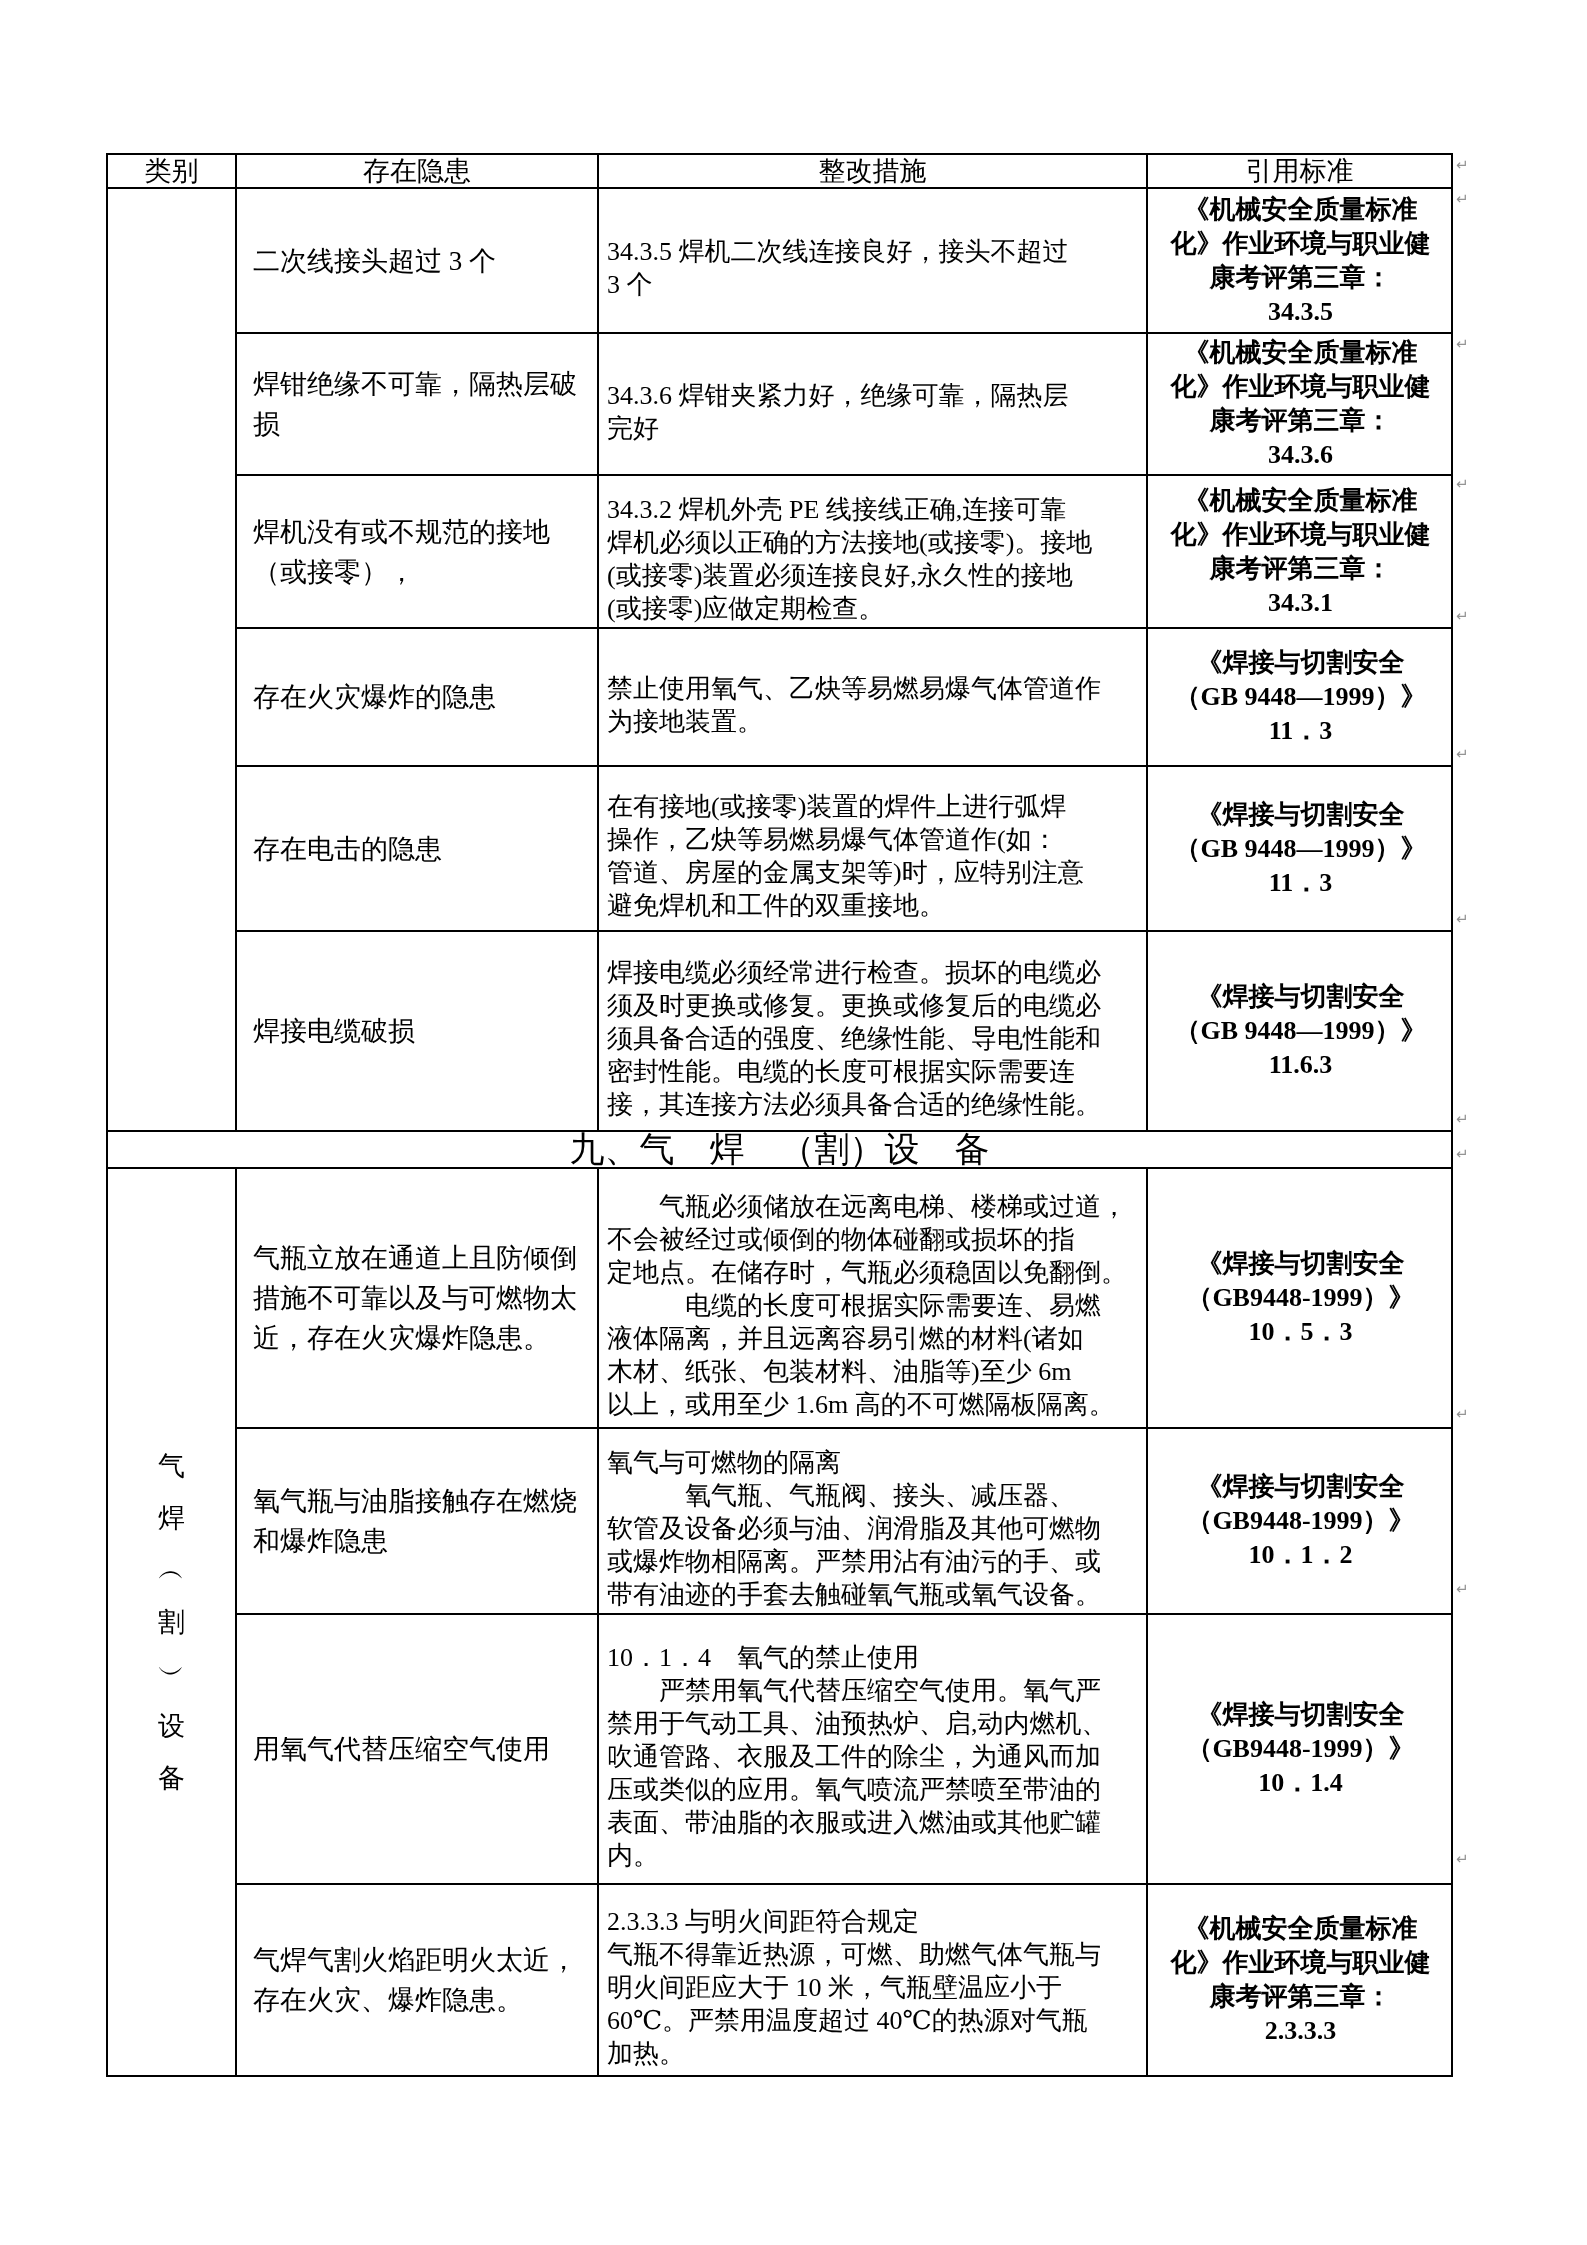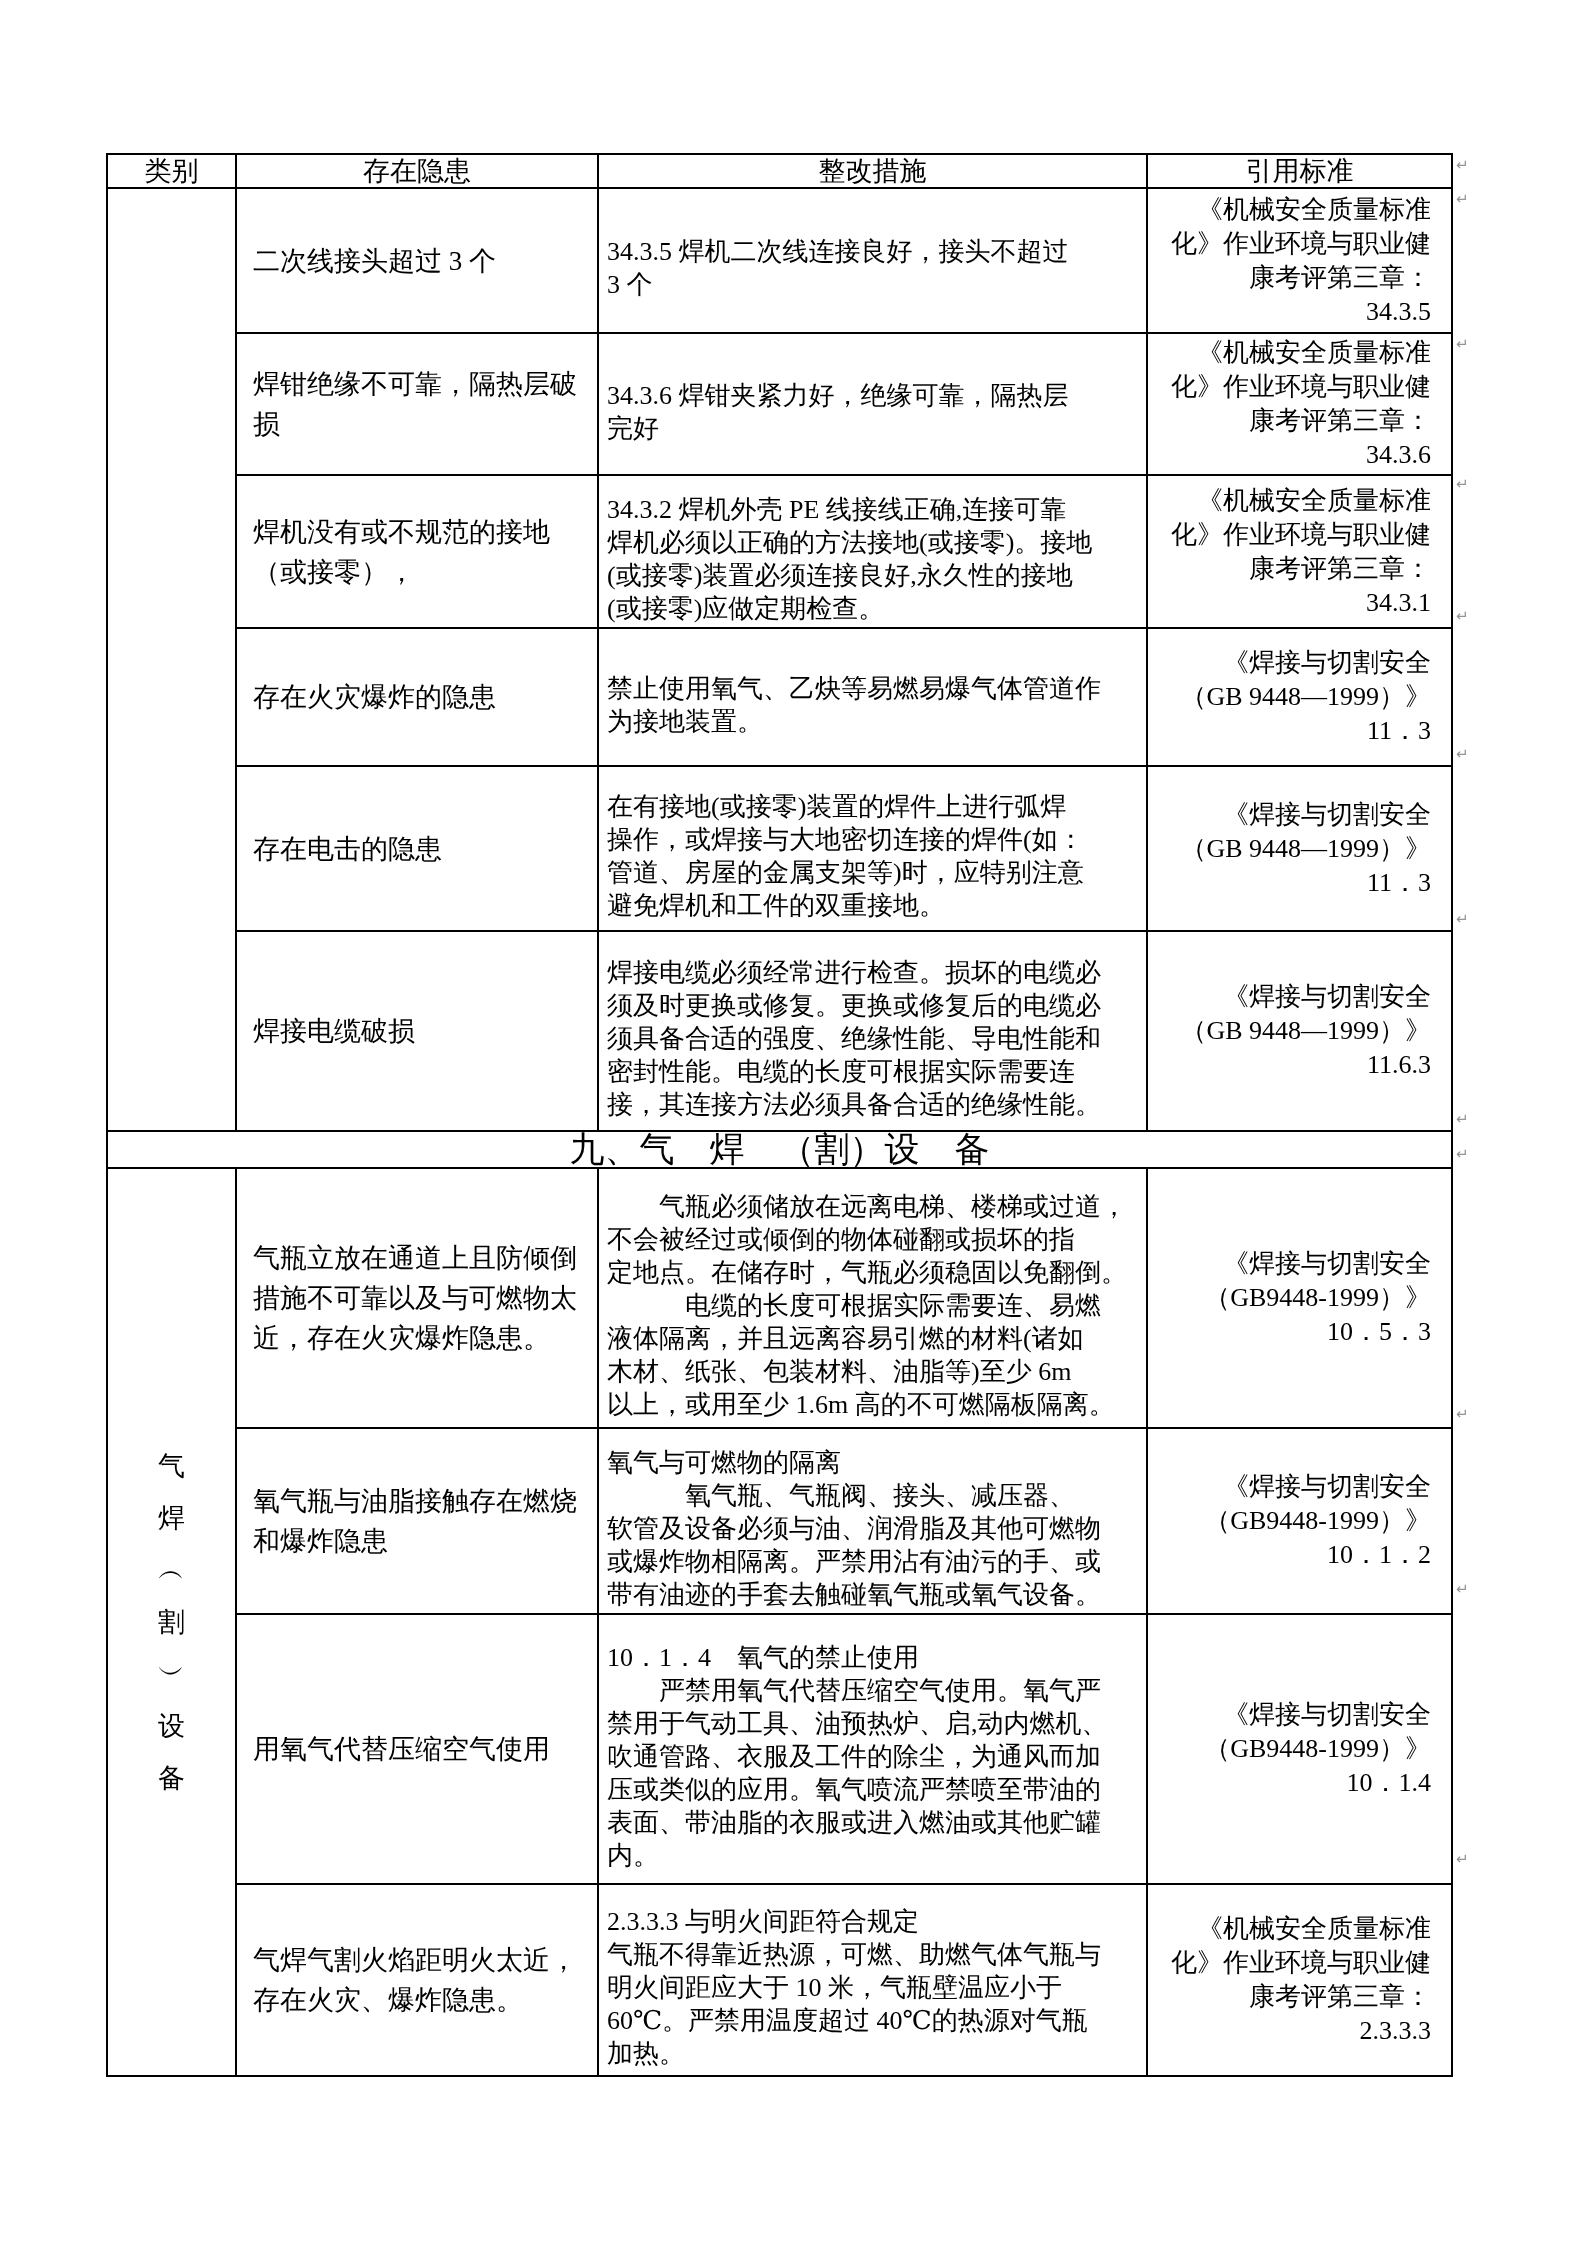--- a/index.html
+++ b/index.html
@@ -11,21 +11,21 @@
     position:absolute;left:106px;top:153px;width:1345px;
     border-collapse:collapse;table-layout:fixed;font-size:26px;
   }
   td,th{
     border:2px solid #000;vertical-align:middle;padding:0;
     font-weight:normal;word-break:break-all;
   }
   th.hdr{height:32px;text-align:center;font-size:27px;line-height:30px;}
   td.hazard{line-height:40px;padding:2px 8px 2px 16px;font-size:27px;text-align:left;}
   td.measure{line-height:33px;padding:17px 6px 2px 8px;text-align:left;}
-  td.std{line-height:34px;padding:2px 20px 2px 14px;text-align:right;}
+  td.std{line-height:34px;padding:2px 12px 2px 14px;text-align:center;font-weight:bold;}
   td.cat{text-align:center;}
   td.section-cell{height:35px;text-align:center;font-size:35px;line-height:33px;}
   .vcat{display:flex;flex-direction:column;align-items:center;justify-content:center;
         font-size:27px;line-height:52px;}
   .tline{min-height:1em;}
   .pmark{
     position:absolute;color:#949494;font-size:15px;line-height:15px;
     font-family:"DejaVu Sans",sans-serif;
   }
   .footer{
@@ -104,21 +104,21 @@
       <td class="std">
             <div class="tline">《焊接与切割安全</div>
             <div class="tline">（GB 9448—1999）》</div>
             <div class="tline">11．3</div>
           </td>
     </tr>
     <tr style="height:165px">
       <td class="hazard">存在电击的隐患</td>
       <td class="measure">
             <div class="tline">在有接地(或接零)装置的焊件上进行弧焊</div>
-            <div class="tline">操作，或焊接与大地密切连接的焊件(如：</div>
+            <div class="tline">操作，乙炔等易燃易爆气体管道作(如：</div>
             <div class="tline">管道、房屋的金属支架等)时，应特别注意</div>
             <div class="tline">避免焊机和工件的双重接地。</div>
           </td>
       <td class="std">
             <div class="tline">《焊接与切割安全</div>
             <div class="tline">（GB 9448—1999）》</div>
             <div class="tline">11．3</div>
           </td>
     </tr>
     <tr style="height:200px">

